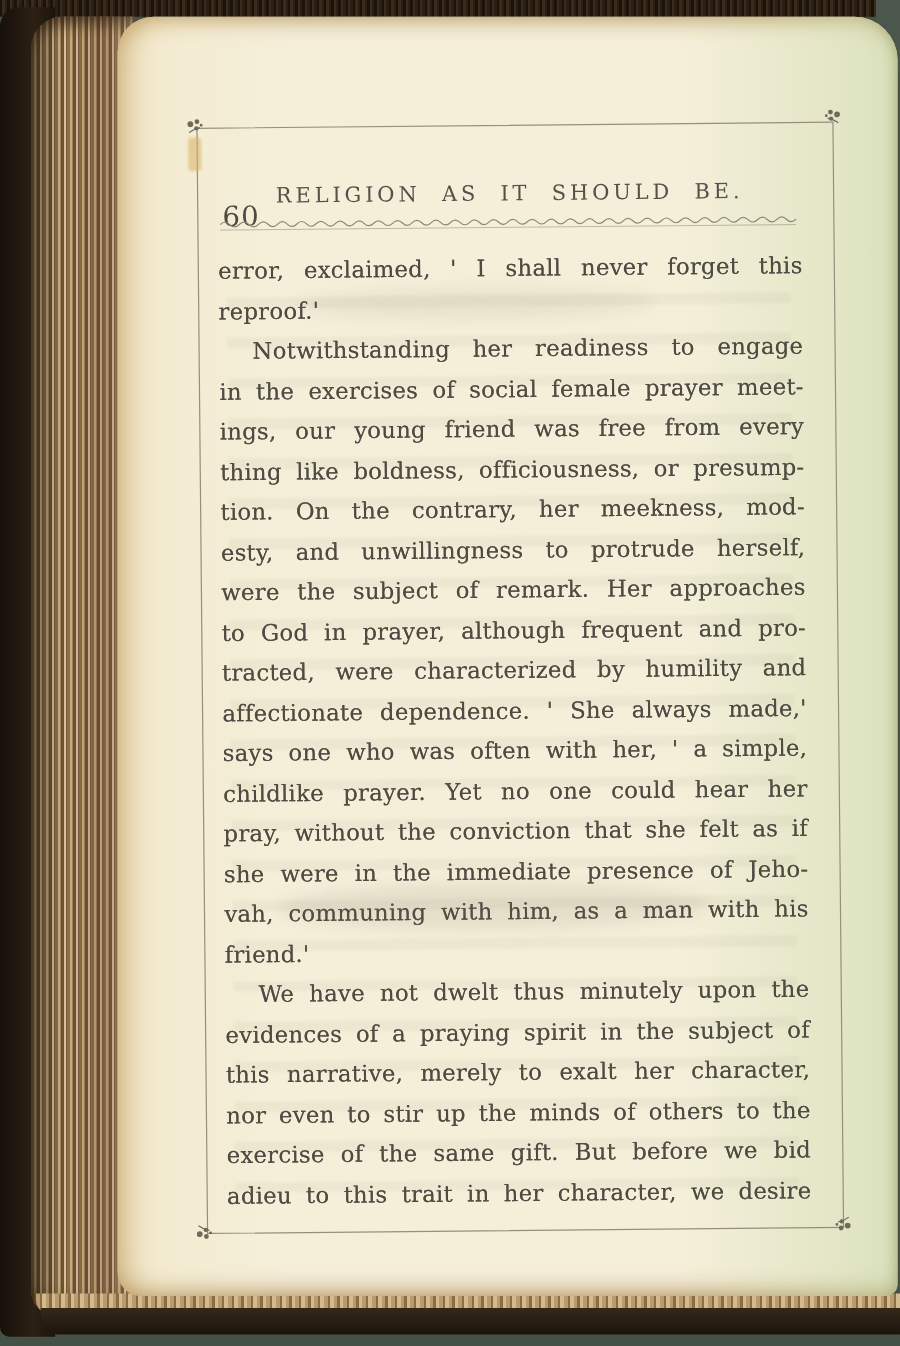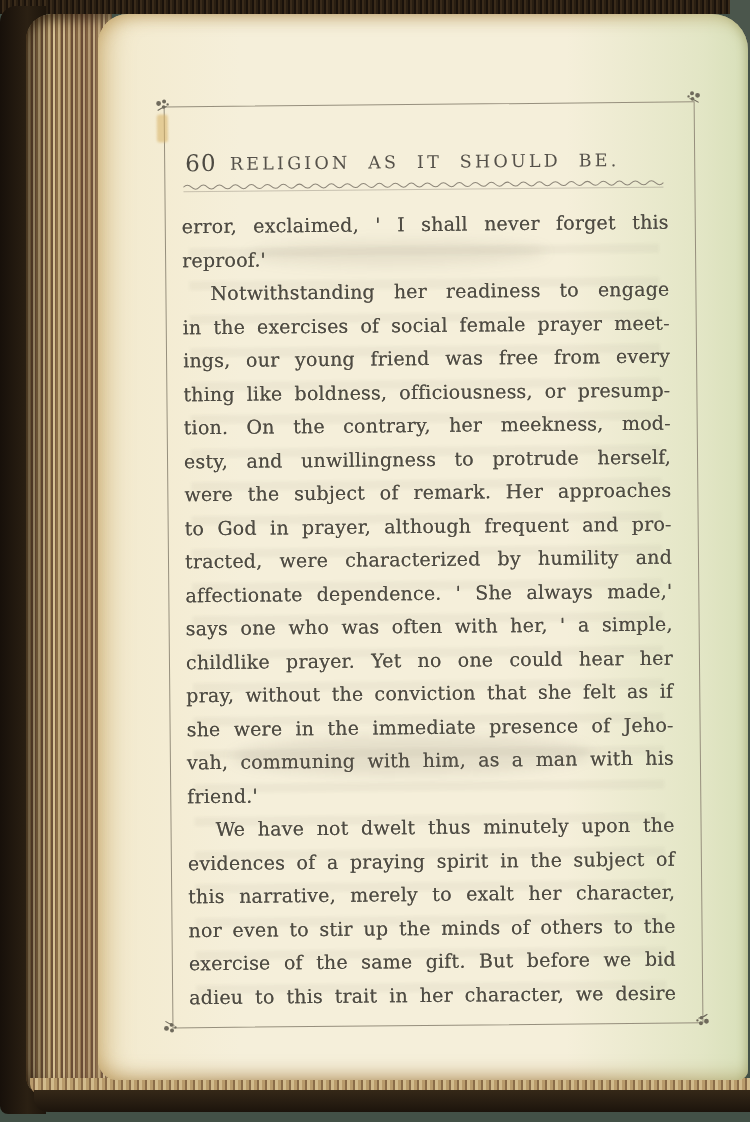--- a/index.html
+++ b/index.html
@@ -49,21 +49,21 @@
   .ornament{position:absolute;width:16px;height:16px;}
   .ornament svg{display:block;width:16px;height:16px;}
   .orn-tl{left:158px;top:95px;}
   .orn-tr{left:691px;top:92px;transform:scaleX(-1);}
   .orn-bl{left:157px;top:1016px;transform:scaleY(-1);}
   .orn-br{left:691px;top:1014px;transform:scale(-1,-1);}
   .stain{position:absolute;left:161px;top:112px;width:11px;height:28px;
     background:#d8b266;opacity:.55;border-radius:3px;filter:blur(1px);}
 
   .header-row{position:absolute;left:185px;top:146px;width:487px;height:34px;}
-  .page-number{position:absolute;left:4px;top:2px;font-size:23px;letter-spacing:1px;}
+  .page-number{position:absolute;left:4px;top:20px;font-size:23px;letter-spacing:1px;}
   .running-title{position:absolute;left:0;right:0;top:6px;text-align:center;
     font-size:17.5px;letter-spacing:3.2px;word-spacing:9px;color:#55514a;}
   .header-rule{position:absolute;left:185px;top:180px;width:484px;height:12px;}
   .header-rule svg{display:block;}
 
   .body-text{position:absolute;left:185px;top:208px;width:487px;
     font-size:19px;line-height:33.5px;letter-spacing:.2px;word-spacing:2.5px;
     text-shadow:0 0 .5px rgba(78,75,67,.8);}
   .line{height:33.5px;text-align:justify;text-align-last:justify;white-space:normal;}
   .line.short{text-align:left;text-align-last:left;}

